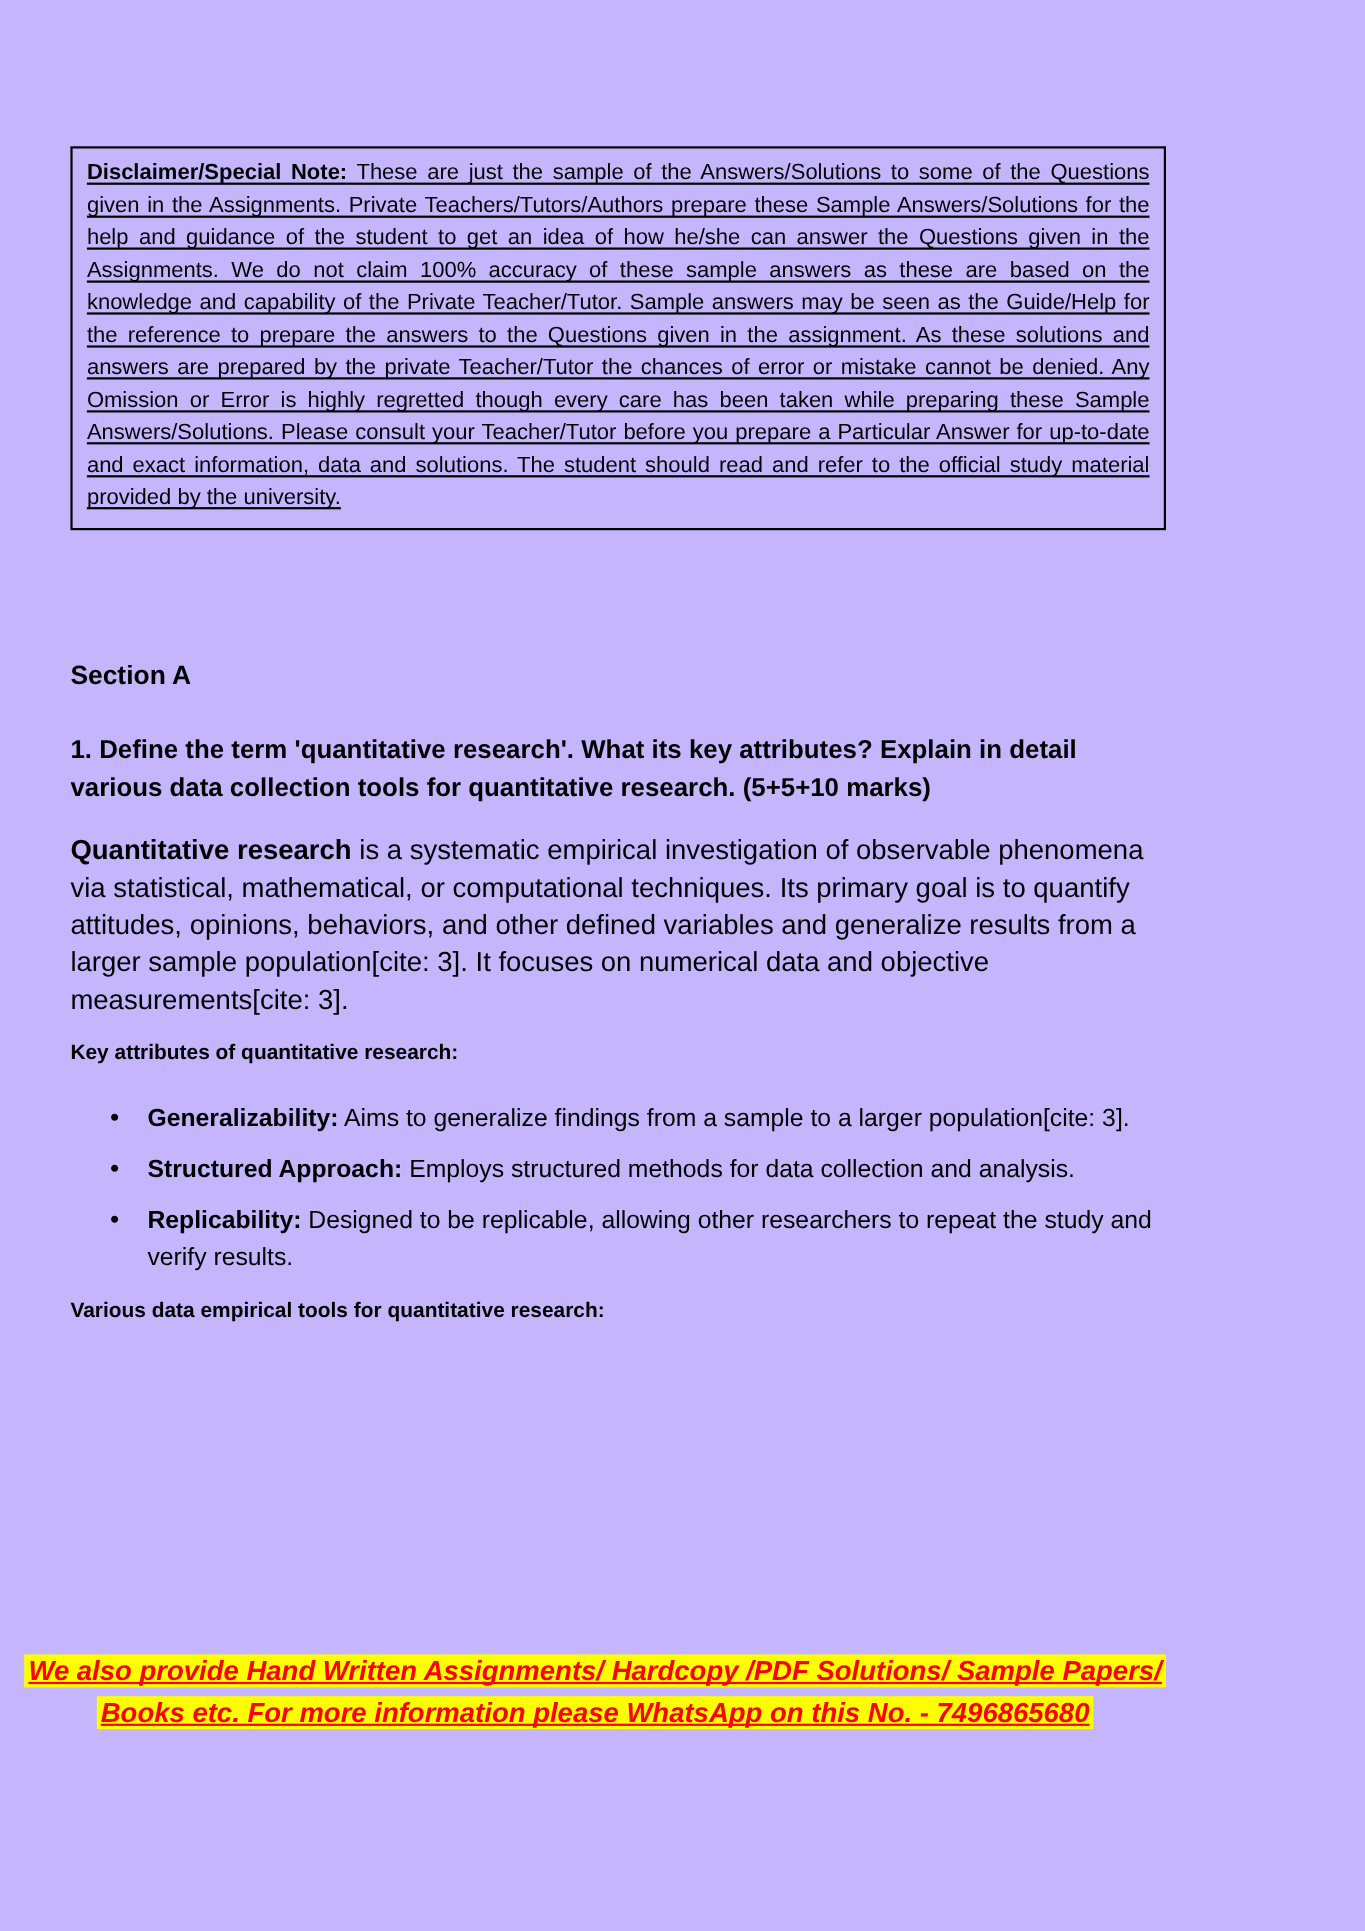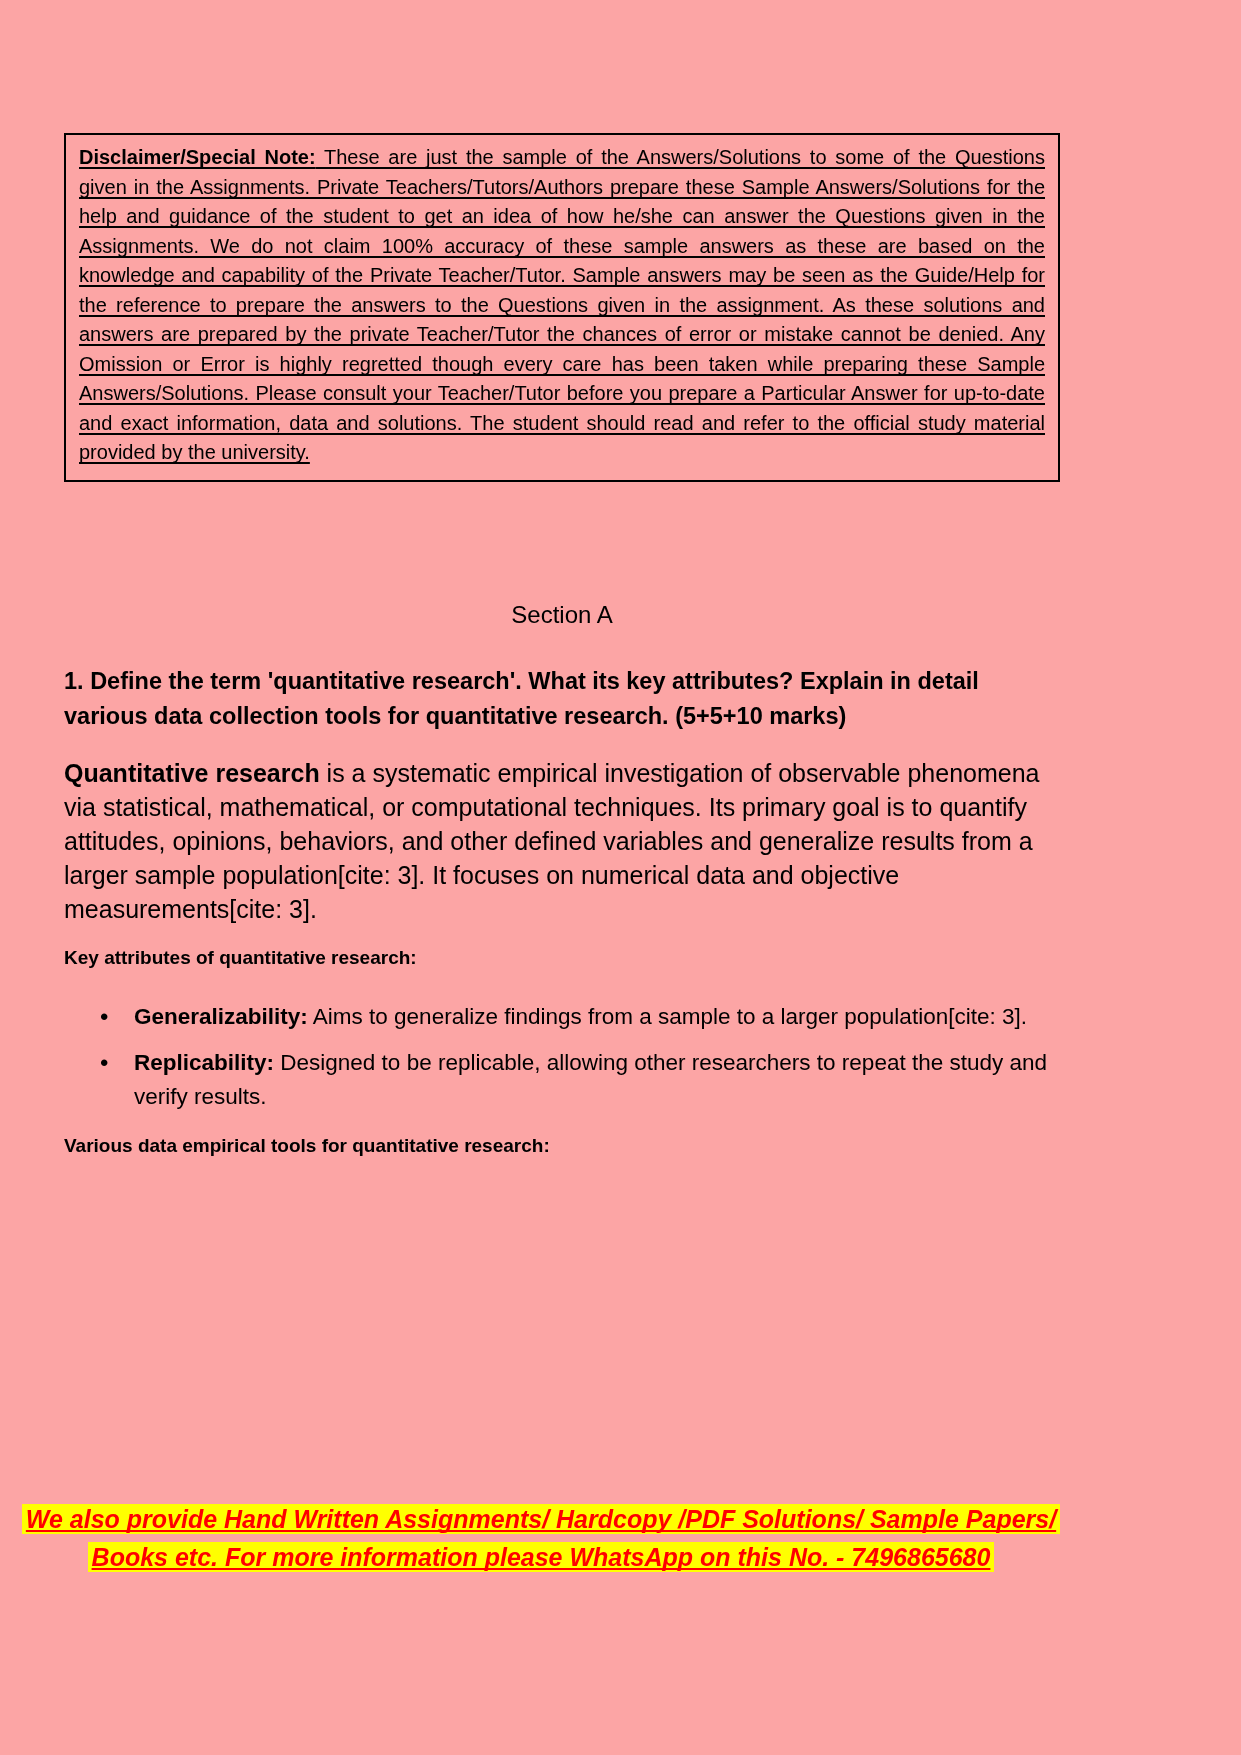--- a/index.html
+++ b/index.html
@@ -1,21 +1,21 @@
 <!DOCTYPE html>
 <html><head>
 <meta charset="utf-8">
 <style>
   * { margin: 0; padding: 0; box-sizing: border-box; }
   html, body { background: #ffffff; }
   .page {
     position: relative;
     width: 1241px;
     height: 1755px;
-    background: #fca5a5;
+    background: #c4b5fd;
     font-family: "Liberation Sans", sans-serif;
     color: #000000;
     overflow: hidden;
     padding-left: 41px;
   }
   .content {
     position: absolute;
     left: 64px;
     top: 133px;
     width: 996px;
@@ -26,22 +26,21 @@
     font-size: 20px;
     line-height: 29.5px;
     text-align: justify;
     text-decoration: underline;
     text-decoration-skip-ink: none;
     text-underline-offset: 3px;
   }
   .disclaimer-box .lead { font-weight: bold; }
   .section-heading {
     margin-top: 118px;
-    text-align: center;
-    font-weight: normal;
+    font-weight: bold;
     font-size: 24px;
     line-height: 30px;
   }
   .question-heading {
     margin-top: 34px;
     font-weight: bold;
     font-size: 23.5px;
     line-height: 35px;
   }
   .body-paragraph {
@@ -112,20 +111,23 @@
       <span class="lead">Quantitative research</span><span> is a systematic empirical investigation of observable phenomena via statistical, mathematical, or computational techniques. Its primary goal is to quantify attitudes, opinions, behaviors, and other defined variables and generalize results from a larger sample population[cite: 3]. It focuses on numerical data and objective measurements[cite: 3].</span>
     </div>
 
     <div class="sub-heading">Key attributes of quantitative research:</div>
 
     <ul class="attr-list">
       <li>
         <span class="lead">Generalizability:</span><span> Aims to generalize findings from a sample to a larger population[cite: 3].</span>
       </li>
       <li>
+        <span class="lead">Structured Approach:</span><span> Employs structured methods for data collection and analysis.</span>
+      </li>
+      <li>
         <span class="lead">Replicability:</span><span> Designed to be replicable, allowing other researchers to repeat the study and verify results.</span>
       </li>
     </ul>
 
     <div class="sub-heading">Various data empirical tools for quantitative research:</div>
 
   </div>
 
   <div class="footer">
     <div><span class="hl">We also provide Hand Written Assignments/ Hardcopy /PDF Solutions/ Sample Papers/</span></div>

